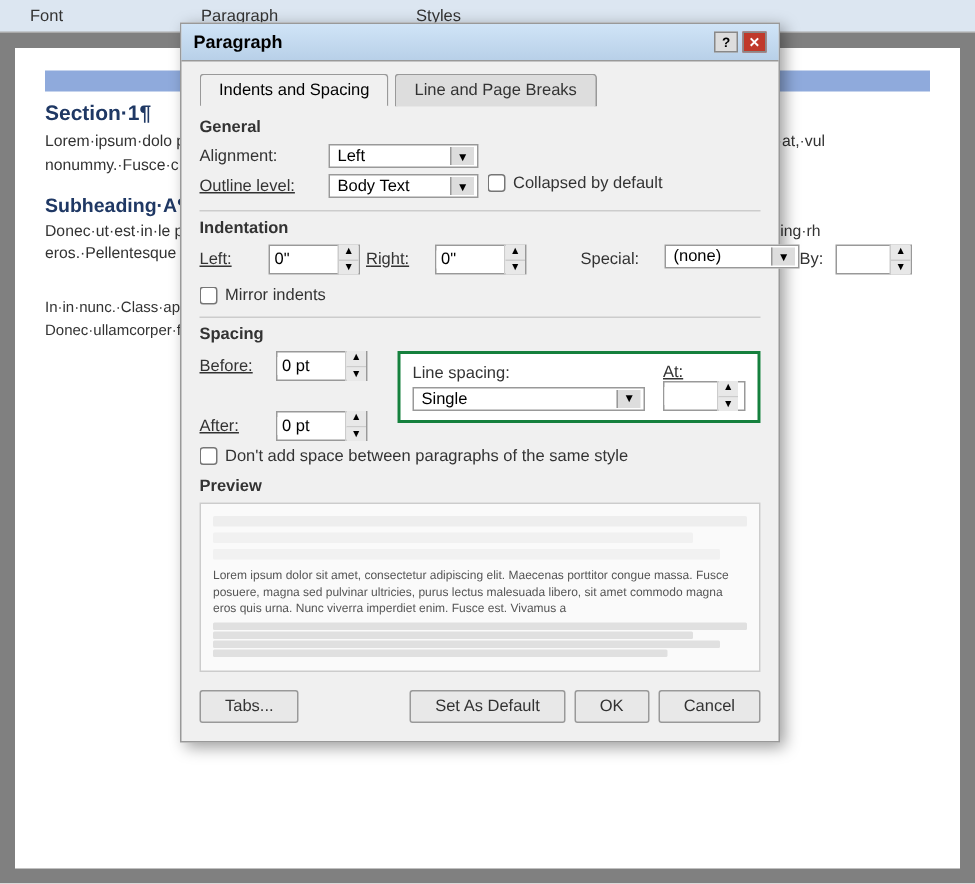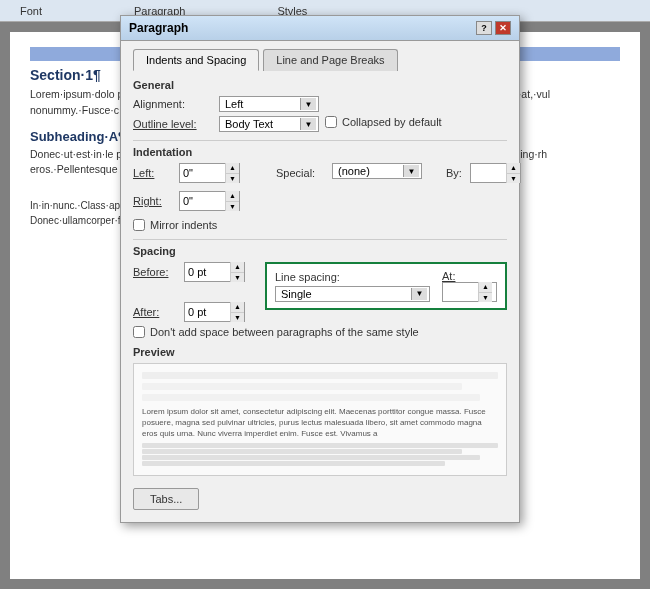--- a/index.html
+++ b/index.html
@@ -401,21 +401,21 @@
           <span class="checkbox-label">Collapsed by default</span>
         </div>
       </div>
     </div>
 
     <hr class="divider-line">
 
     <div class="form-section">
       <div class="section-label">Indentation</div>
       <div style="display:flex; gap:16px; margin-bottom:4px;">
-        <div style="display:flex; flex-direction:column; gap:4px;">
+        <div style="display:flex; flex-direction:row; gap:4px;">
           <div class="form-row">
             <span class="form-label underline" style="min-width:40px;">Left:</span>
             <div class="spin-input">
               <input type="text" value="0&quot;" style="">
               <div class="spin-buttons">
                 <div class="spin-up">▲</div>
                 <div class="spin-down">▼</div>
               </div>
             </div>
           </div>
@@ -426,21 +426,21 @@
               <div class="spin-buttons">
                 <div class="spin-up">▲</div>
                 <div class="spin-down">▼</div>
               </div>
             </div>
           </div>
         </div>
         <div style="display:flex; flex-direction:column; gap:4px; margin-left: 20px;">
           <div class="form-row">
             <span class="form-label" style="min-width:50px;">Special:</span>
-            <div style="display:flex; gap:24px;">
+            <div style="display:flex; gap:0;">
               <div class="dropdown" style="min-width:90px;">
                 <span>(none)</span>
                 <div class="dropdown-arrow">▼</div>
               </div>
               <div style="display:flex; align-items:center; gap:4px;">
                 <span class="form-label" style="min-width:20px;">By:</span>
                 <div class="spin-input">
                   <input type="text" style="width: 35px;">
                   <div class="spin-buttons">
                     <div class="spin-up">▲</div>
@@ -535,15 +535,20 @@
           <div class="preview-line-gray-sm" style="width:100%;"></div>
           <div class="preview-line-gray-sm" style="width:90%;"></div>
           <div class="preview-line-gray-sm" style="width:95%;"></div>
           <div class="preview-line-gray-sm" style="width:85%;"></div>
         </div>
       </div>
     </div>
 
     <div class="dialog-footer">
       <button class="btn">Tabs...</button>
+      <div class="btn-right-group">
+        <button class="btn">Set As Default</button>
+        <button class="btn">OK</button>
+        <button class="btn">Cancel</button>
+      </div>
     </div>
   </div>
 </div>
 
 </body></html>

